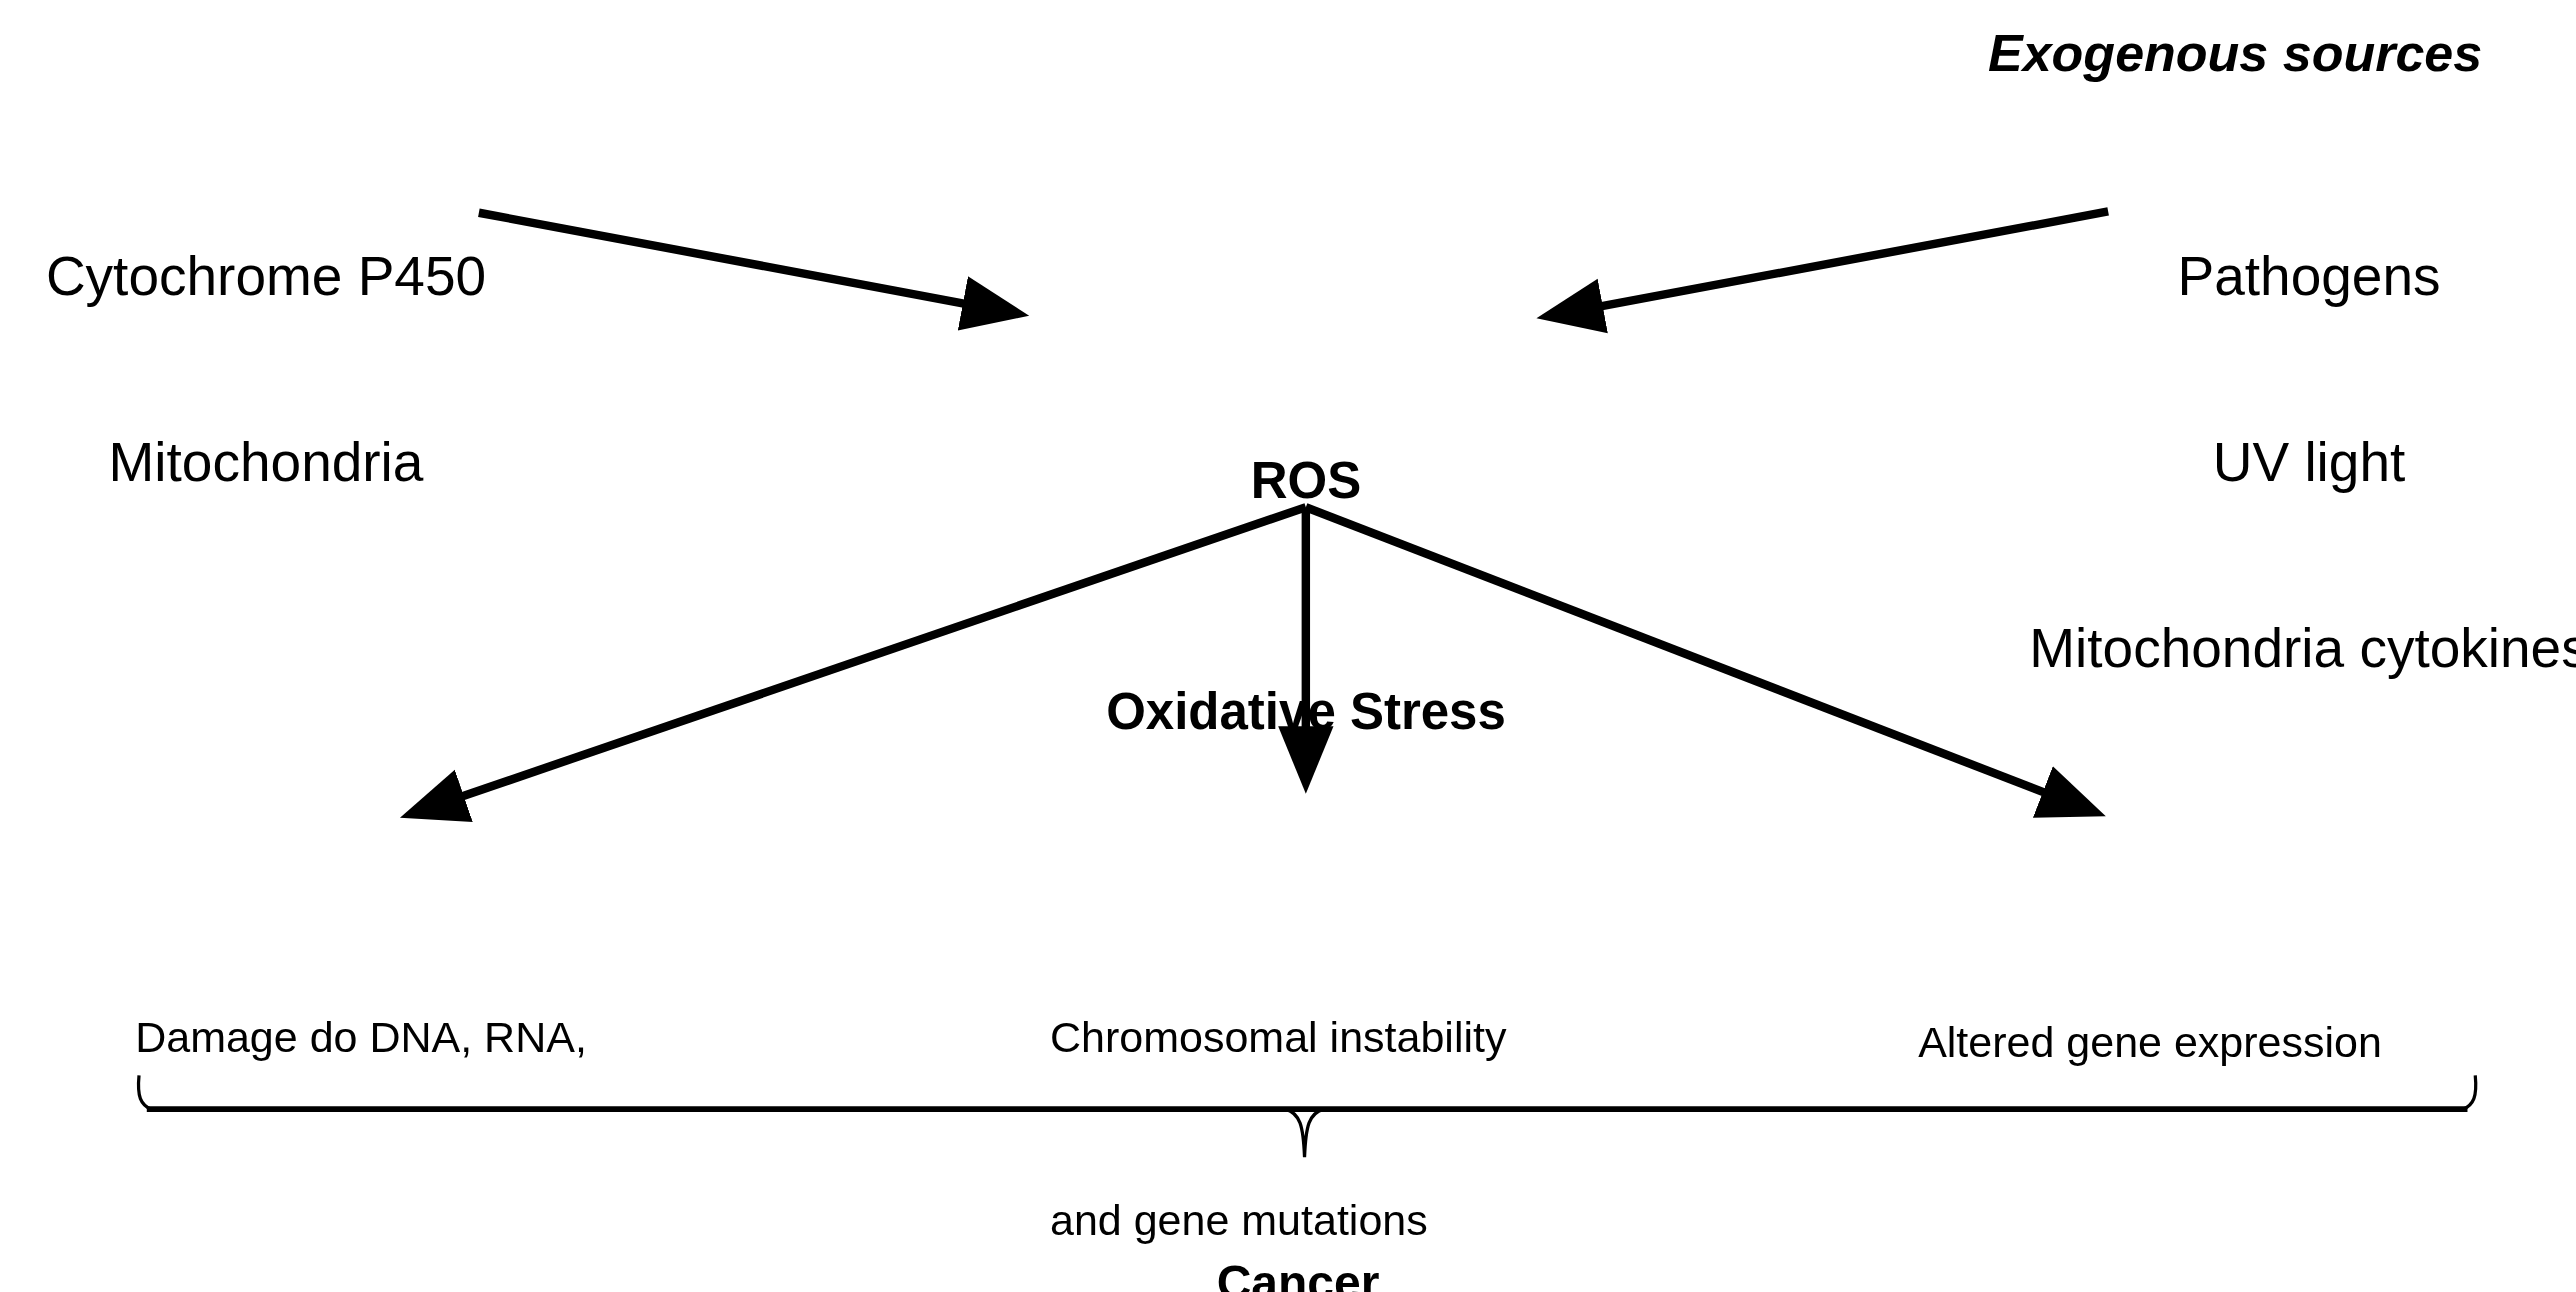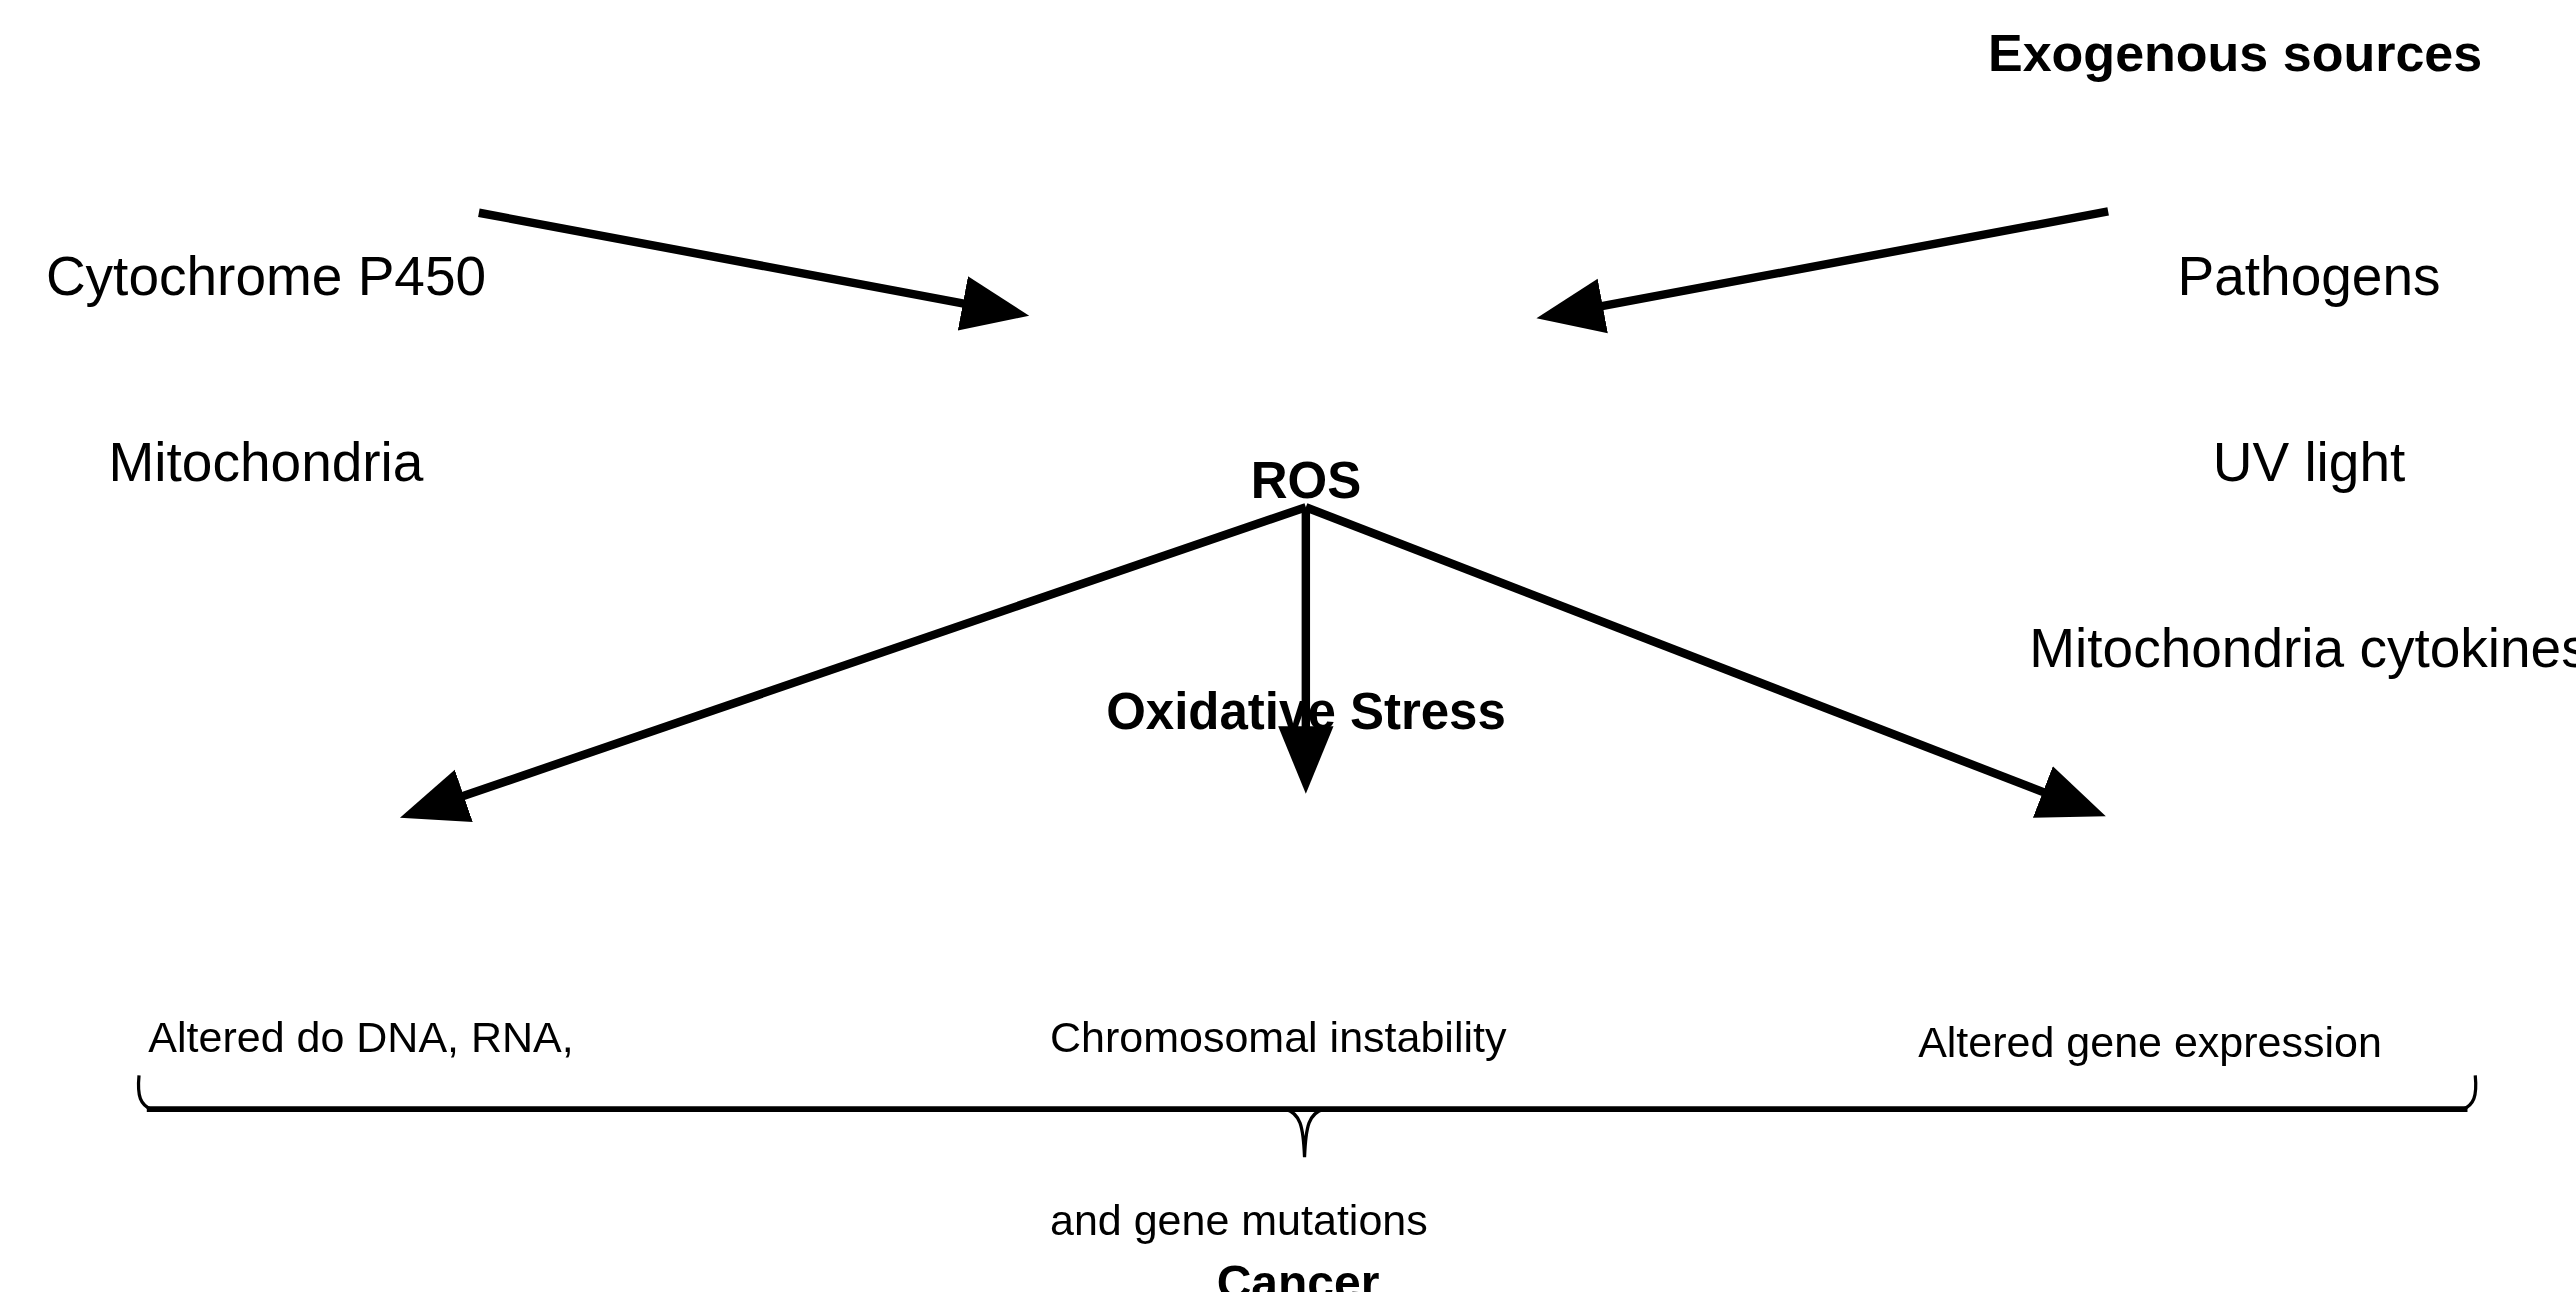--- a/index.html
+++ b/index.html
@@ -54,34 +54,34 @@
       <path class="stroke" stroke-width="5" d="M 3816 1658 C 3819 1690 3814 1704 3796 1711"></path>
       <path class="stroke" stroke-width="5" d="M 1982 1710 C 2004 1717 2009 1735 2011 1784 C 2013 1735 2018 1717 2040 1710"></path>
     </g>
   </svg>
 
   <div class="txt list" style="left:266px; top:121px;">
     <div>Cytochrome P450</div>
     <div>Mitochondria</div>
   </div>
 
-  <div class="txt heading" style="left:1988px; top:23.4px;">Exogenous sources</div>
+  <div class="txt heading" style="left:1988px; top:23.4px;font-style:italic;">Exogenous sources</div>
   <div class="txt list" style="left:2309px; top:121px;">
     <div>Pathogens</div>
     <div>UV light</div>
     <div>Mitochondria cytokines</div>
   </div>
 
   <div class="txt center-node" style="left:1306px; top:288px;">
     <div>ROS</div>
     <div>Oxidative Stress</div>
   </div>
 
   <div class="txt outcome centered" style="left:361px; top:885px;">
-    <div>Altered do DNA, RNA,</div>
+    <div>Damage do DNA, RNA,</div>
   </div>
 
   <div class="txt outcome" style="left:1050px; top:885px;">
     <div>Chromosomal instability</div>
     <div>and gene mutations</div>
   </div>
 
   <div class="txt outcome centered" style="left:2150px; top:890px;">
     <div>Altered gene expression</div>
   </div>

